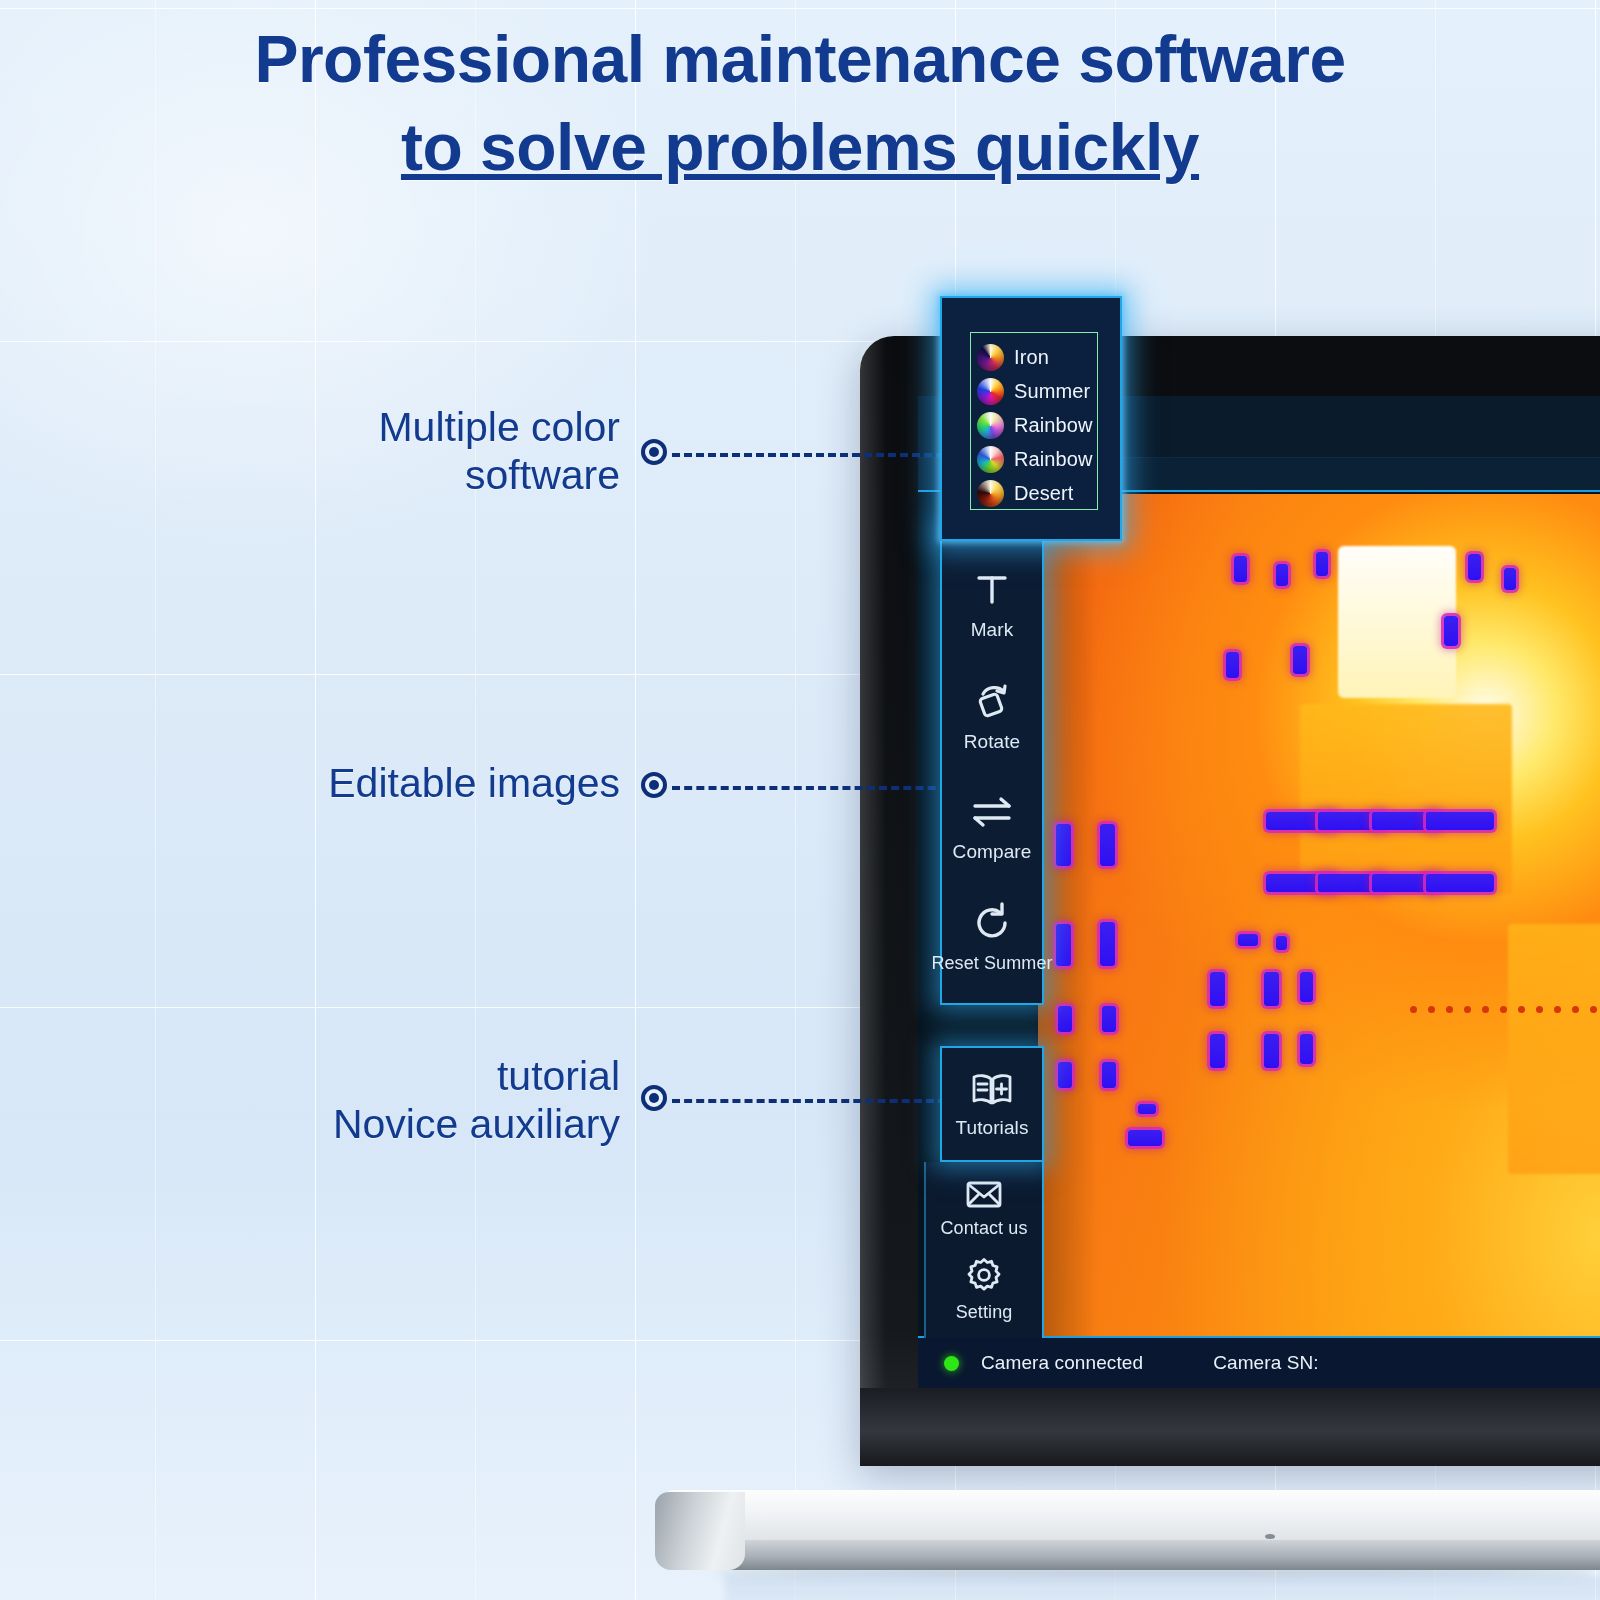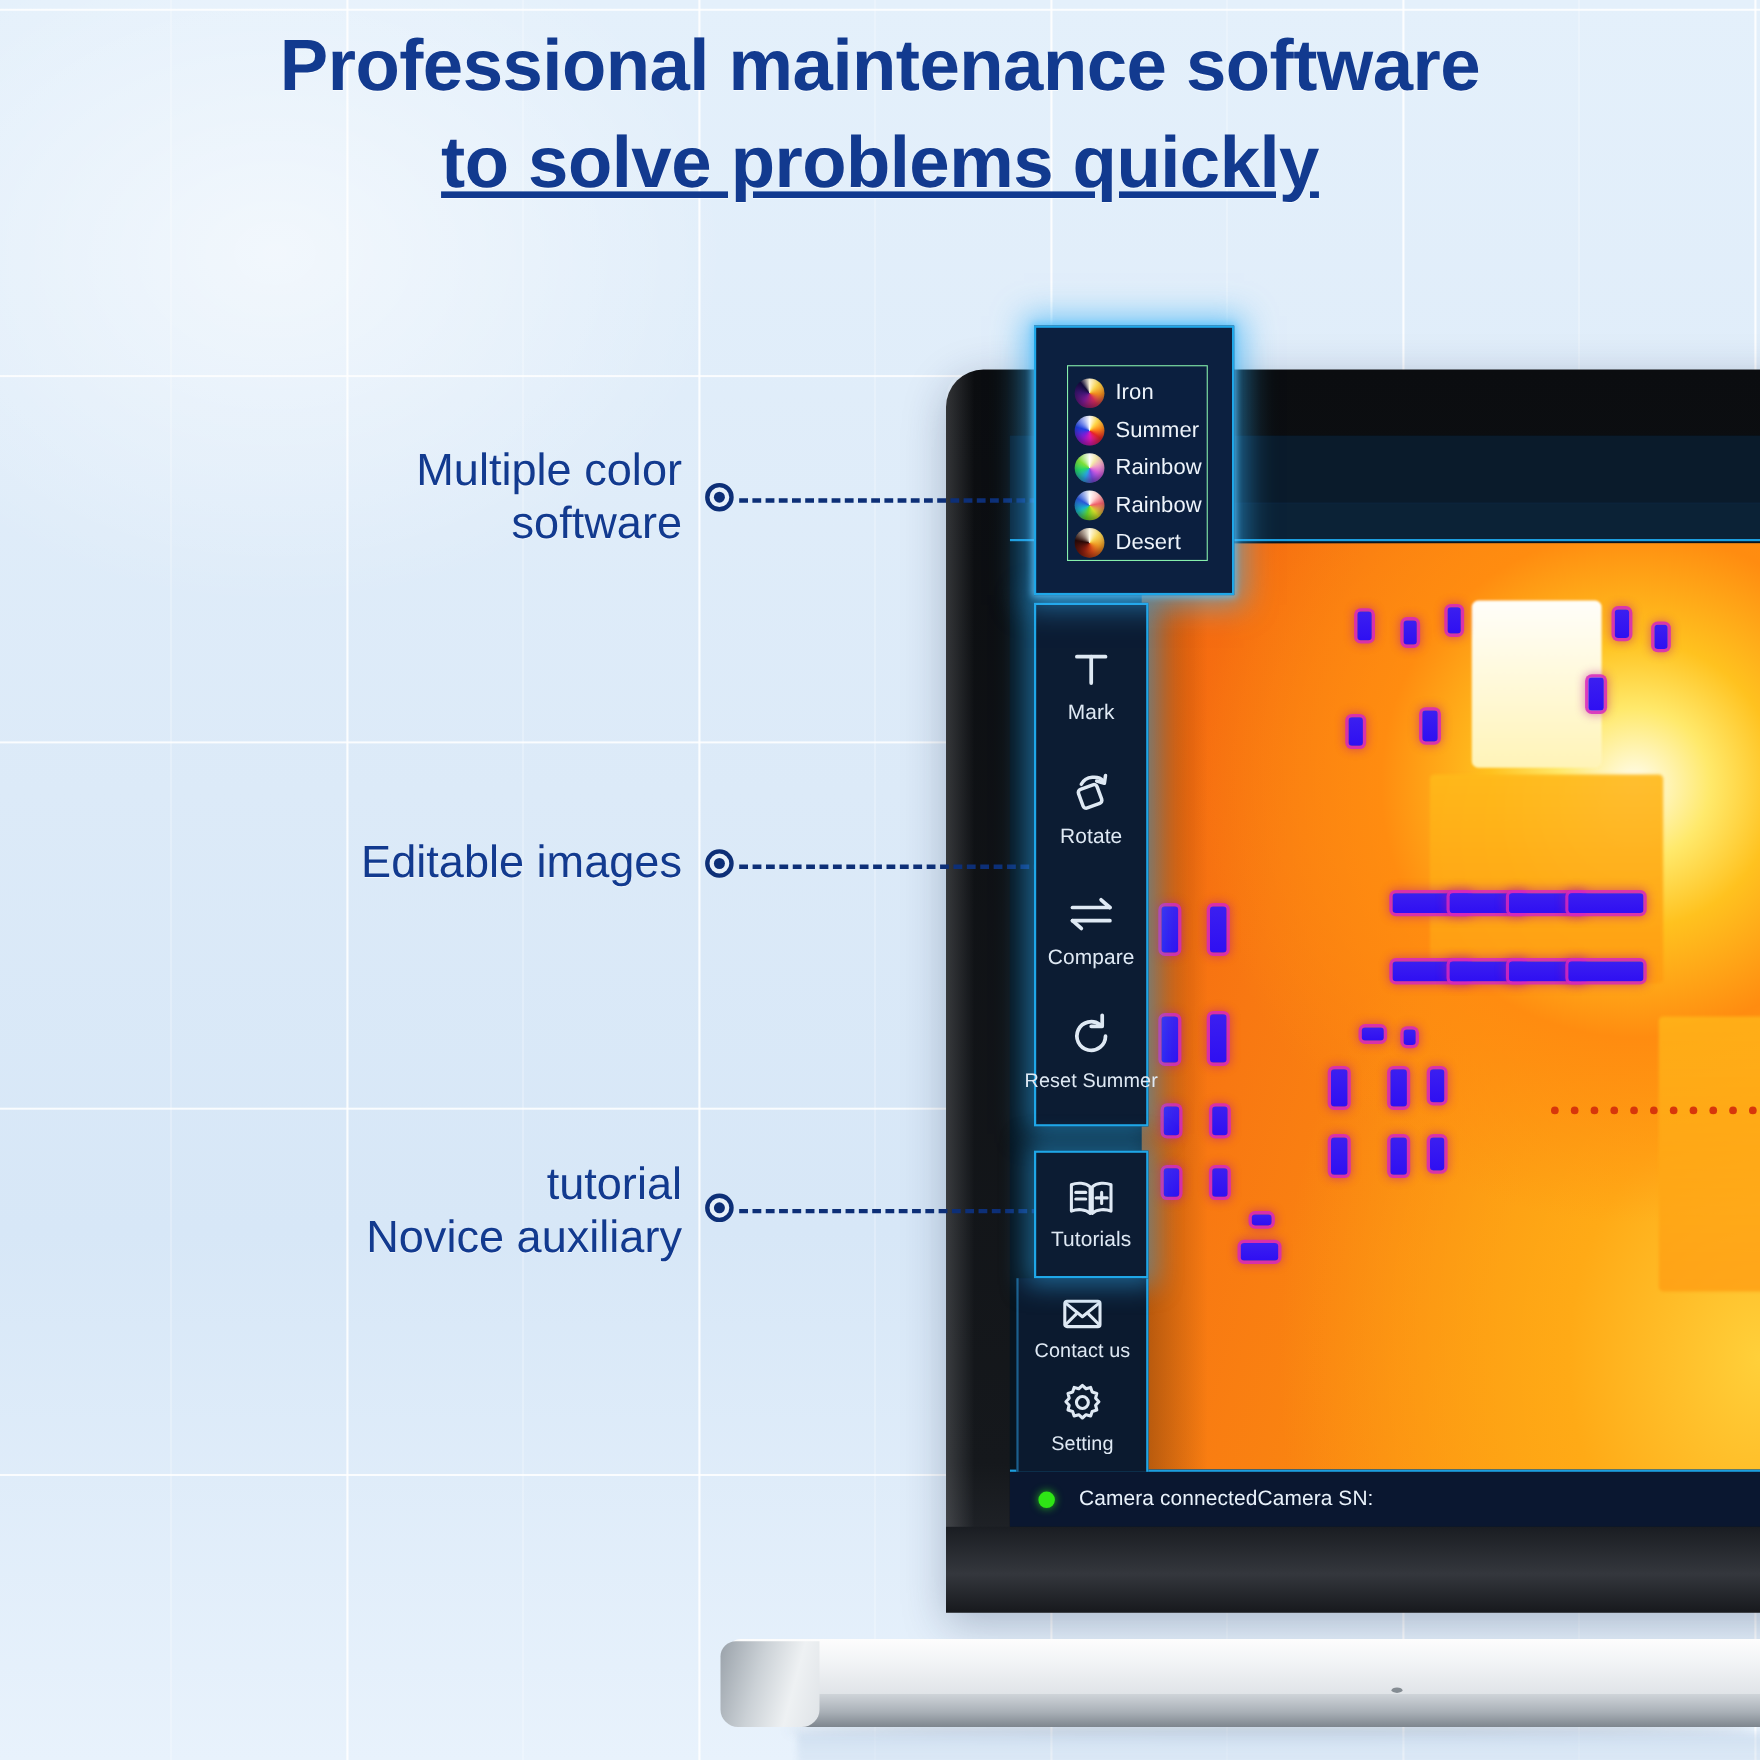--- a/index.html
+++ b/index.html
@@ -133,21 +133,21 @@
     padding-left: 26px;
     color: #e9f2fb;
     font-size: 19px;
     letter-spacing: .1px;
   }
   .dot-green {
     width: 15px; height: 15px; border-radius: 50%;
     background: #2ee515; box-shadow: 0 0 8px rgba(46,229,21,.8);
     margin-right: 22px;
   }
-  .sn { }
+  .sn { margin-left: 70px; }
 
   
   .lidbottom {
     position: absolute; left: 0; bottom: 0; width: 900px; height: 78px;
     background: linear-gradient(180deg,#1a1d22 0%, #34373d 55%, #17191d 100%);
   }
   #base {
     position: absolute;
     left: 655px; top: 1490px;
     width: 960px; height: 92px;
@@ -210,21 +210,21 @@
   }
   .pw-iron    { background: conic-gradient(from 0deg, #fff6d8 0deg, #f9d24a 45deg, #f08a1e 95deg, #cf2a5a 150deg, #7b1a8f 215deg, #3a1570 275deg, #120a3a 320deg, #fff6d8 360deg); }
   .pw-peacock { background: conic-gradient(from 0deg, #ffffff 0deg, #ffd84a 40deg, #ff8a1a 80deg, #e6242a 125deg, #e019b0 175deg, #8a1ad8 225deg, #1c3fe0 285deg, #ffffff 360deg); }
   .pw-rainbow { background: conic-gradient(from 0deg, #ffffff 0deg, #f3e8a8 35deg, #f0a0c8 75deg, #d35ce0 120deg, #7b4ae0 165deg, #2aa3e8 205deg, #25d86a 260deg, #7fe03a 305deg, #ffffff 360deg); }
   .pw-summer  { background: conic-gradient(from 0deg, #ffffff 0deg, #ffd1d1 35deg, #ef5f6b 80deg, #d8de2a 140deg, #63d429 195deg, #18b8c8 245deg, #2a57d8 300deg, #ffffff 360deg); }
   .pw-desert  { background: conic-gradient(from 0deg, #fffbe8 0deg, #f8d85a 50deg, #ef9a24 105deg, #d84d18 160deg, #8e1f10 215deg, #2a0a08 280deg, #fffbe8 360deg); }
 
   
   #toolRail {
     position: absolute;
-    left: 940px; top: 548px;
+    left: 940px; top: 529px;
     width: 104px; height: 476px;
     background: #0c1c33;
     border: 2px solid #1fa7e8;
     box-shadow: 0 0 24px 7px rgba(50,175,245,.55);
     z-index: 38;
     display: flex; flex-direction: column;
     justify-content: space-around; align-items: center;
     padding: 16px 0 10px;
   }
   #tutorialBox {

